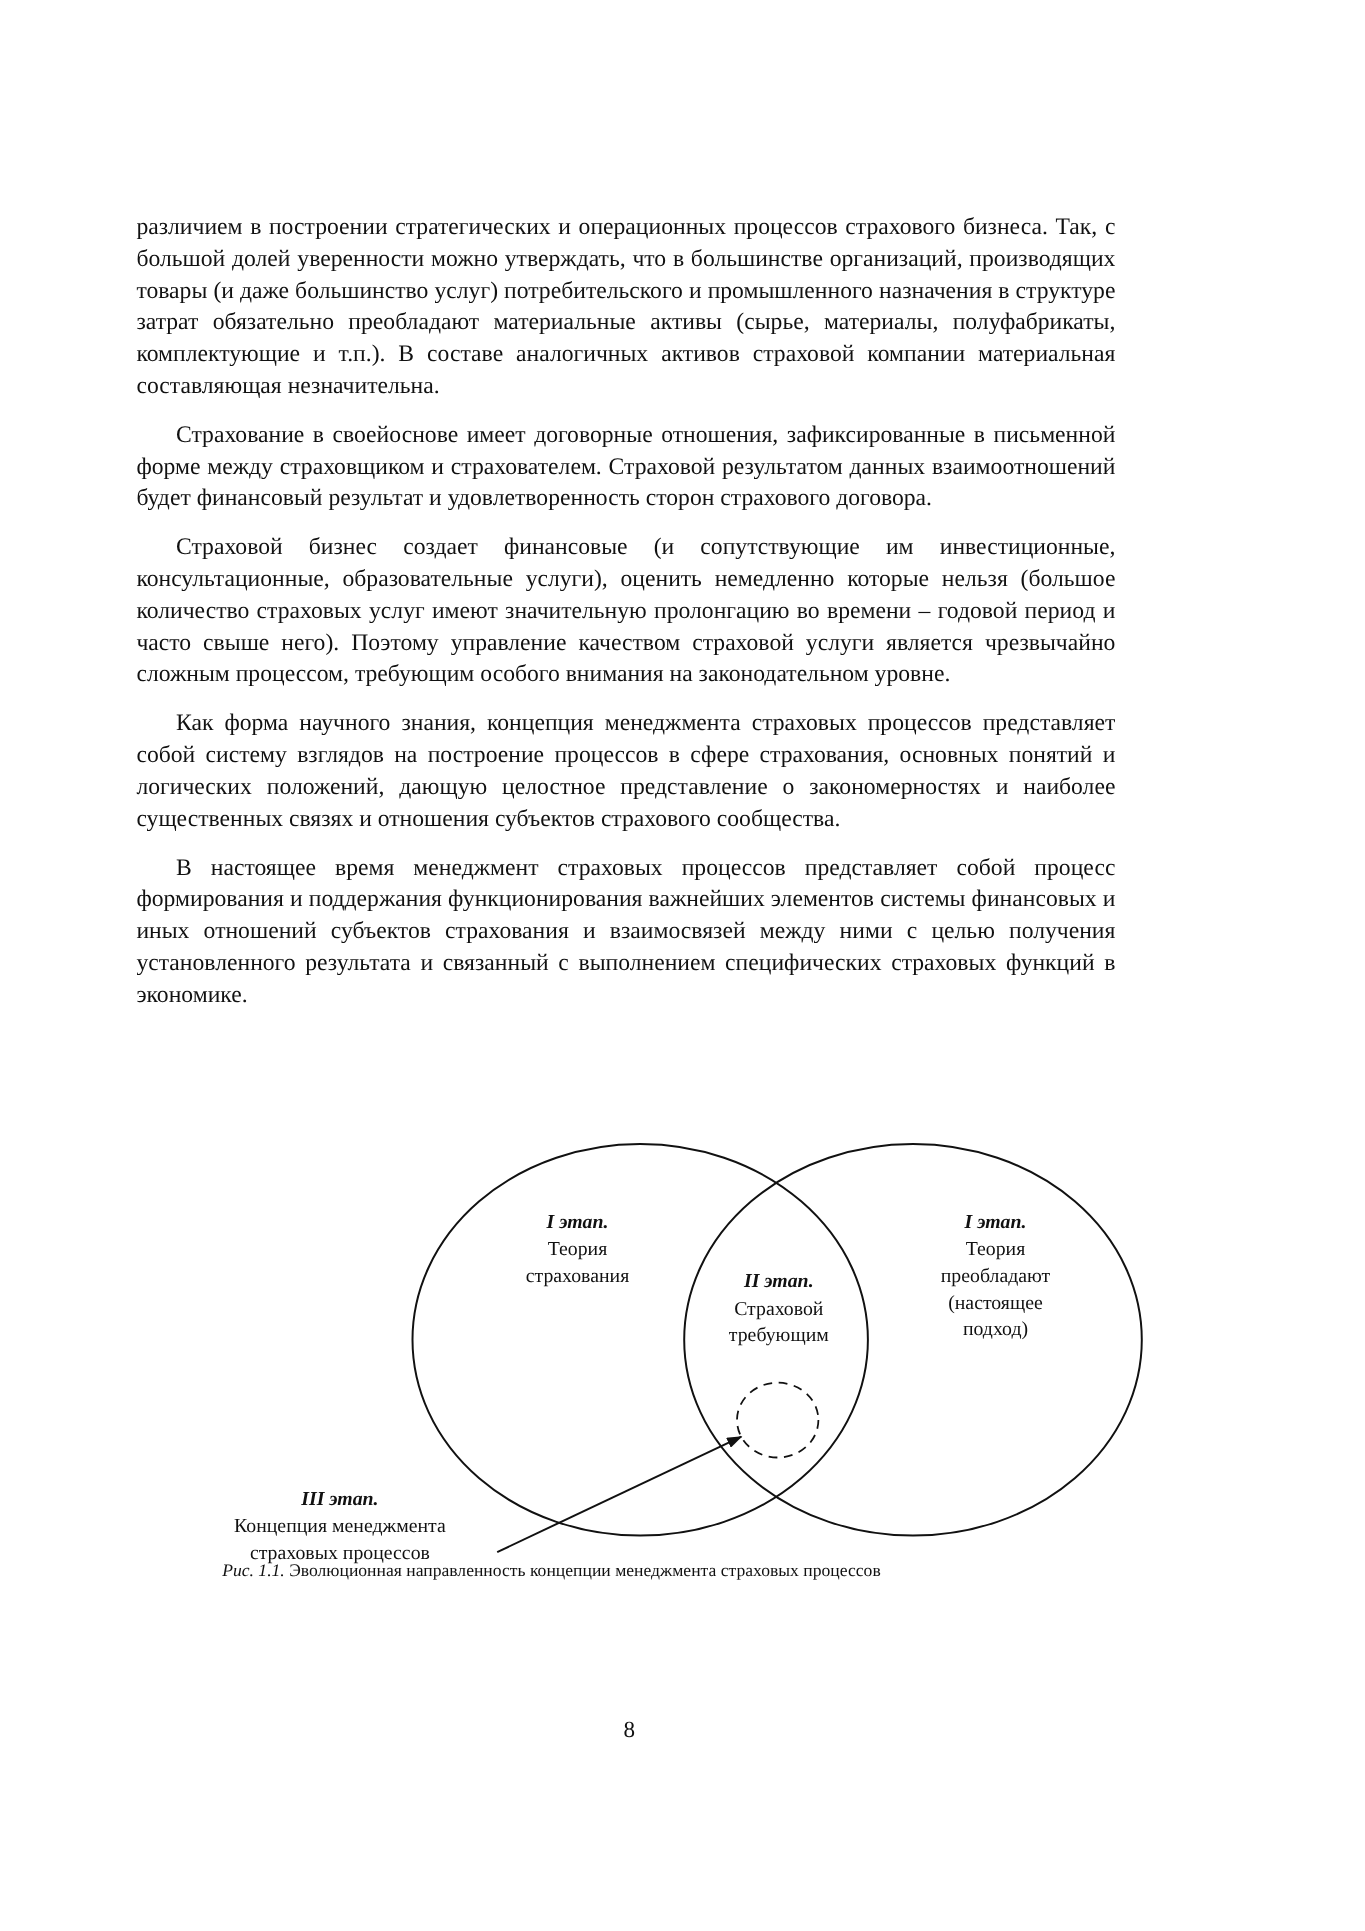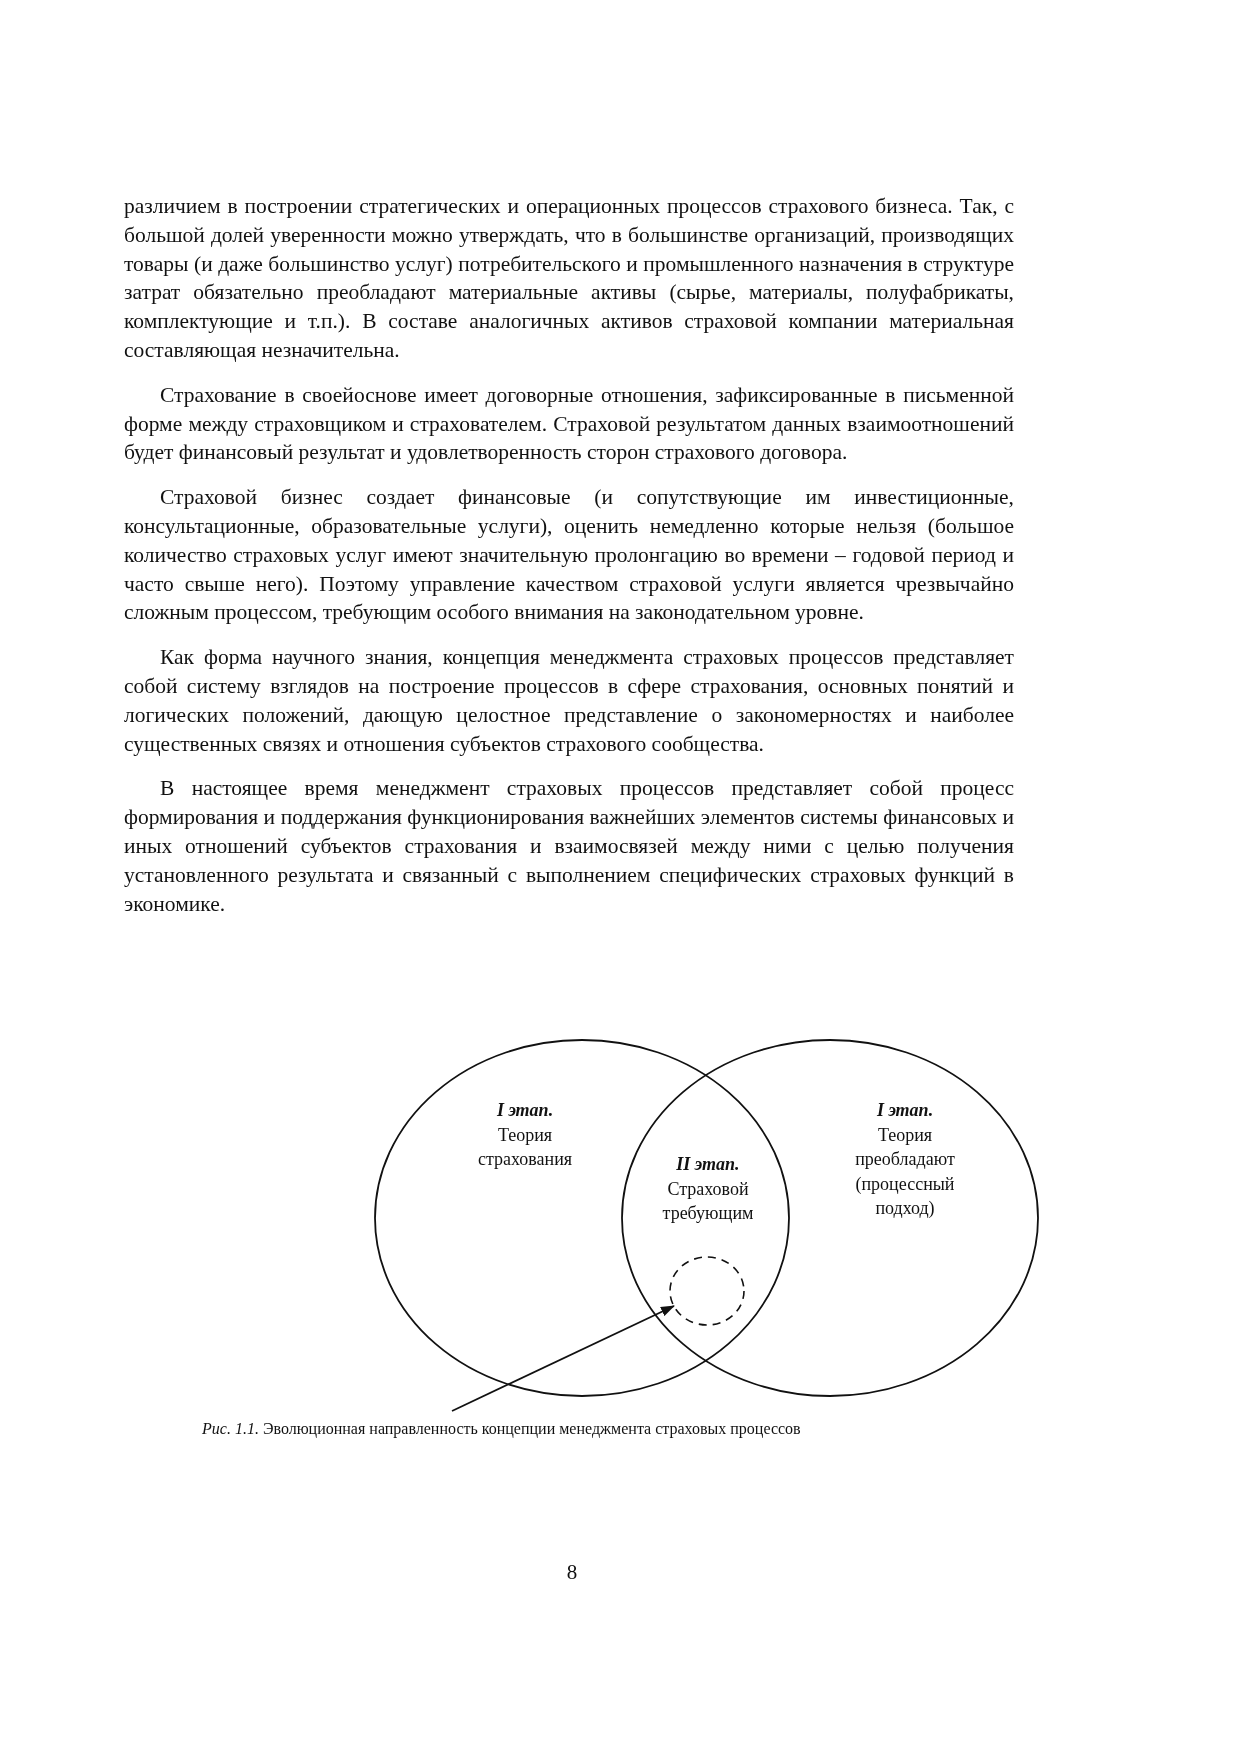--- a/index.html
+++ b/index.html
@@ -54,22 +54,27 @@
     <div class="lbl" style="left:638px; top:1152px; width:140px;">
       <b>II этап.</b>
       <span>Страховой</span>
       <span>требующим</span>
     </div>
 
     <div class="lbl" style="left:835px; top:1098px; width:140px;">
       <b>I этап.</b>
       <span>Теория</span>
       <span>преобладают</span>
-      <span>(процессный</span>
+      <span>(настоящее</span>
       <span>подход)</span>
     </div>
 
+    <div class="lbl" style="left:193px; top:1350px; width:232px;">
+      <b>III этап.</b>
+      <span>Концепция менеджмента</span>
+      <span>страховых процессов</span>
+    </div>
   </div>
 
   <div class="caption"><i>Рис. 1.1.</i><span> Эволюционная направленность концепции менеджмента страховых процессов</span></div>
 
   <div class="page-num">8</div>
 </div>
 
 </body></html>

